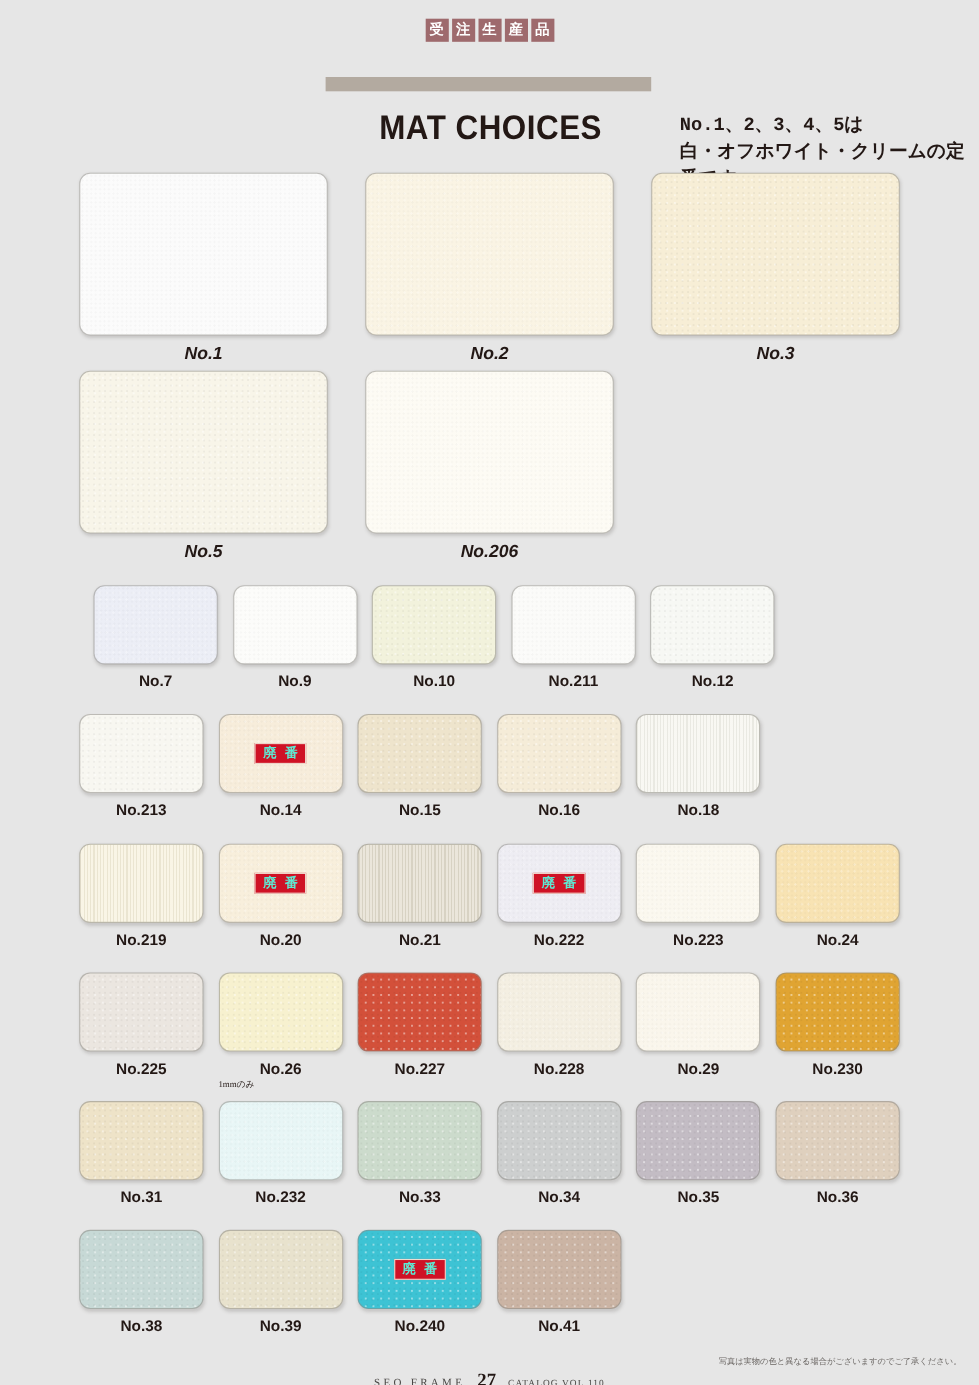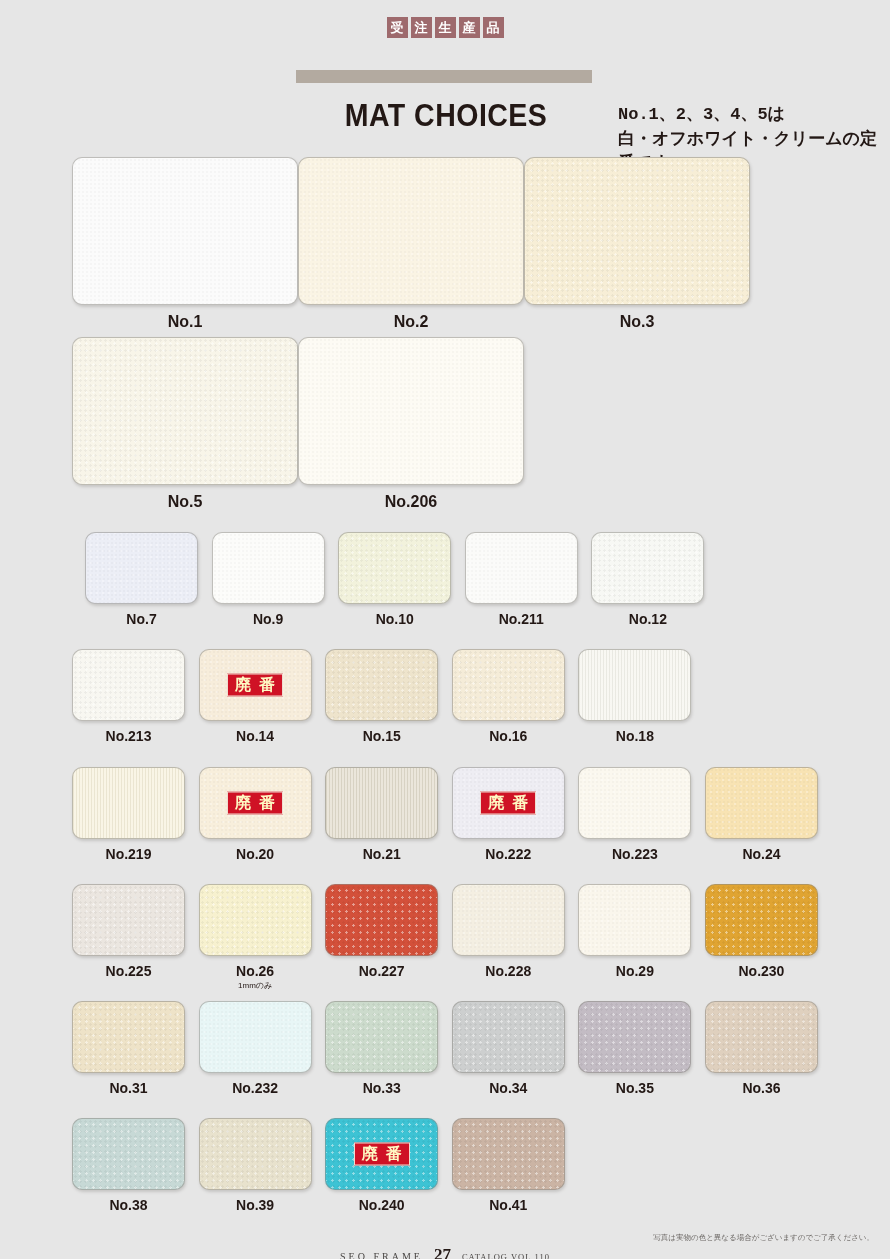--- a/index.html
+++ b/index.html
@@ -76,47 +76,48 @@
       radial-gradient(rgba(0,0,0,0.045) 1.2px, transparent 1.3px),
       radial-gradient(rgba(255,255,255,0.45) 1.2px, transparent 1.3px);
     background-size: 5px 5px, 7px 7px;
     background-position: 0 0, 3px 2px;
   }
   .haiban {
     position: absolute; top: 50%; left: 50%;
     transform: translate(-50%, -50%);
     background: #cf1225;
     border: 1.5px solid #f0dcd0;
-    color: #fef9c3;
-    font-family: Liberation Serif, serif;
-    font-size: 16px; font-weight: 700;
+    color: #5eead4;
+    font-family: Liberation Sans, sans-serif;
+    font-size: 12px; font-weight: 700;
     letter-spacing: 2px;
     padding: 2px 5px 3px 7px;
     line-height: 1;
     z-index: 3;
     white-space: nowrap;
   }
   .caption {
     text-align: center;
     font-family: "Liberation Sans", sans-serif;
     font-weight: 700;
     color: #231815;
   }
   .sub-caption {
-    text-align: center;
-    font-family: Liberation Sans, sans-serif;
+    font-family: Liberation Serif, serif;
     font-size: 8px;
     color: #231815;
     margin-top: 1px;
   }
 
   
   .big-grid {
     position: absolute; left: 72px; width: 746px;
     display: grid; grid-template-columns: repeat(3, 226px);
+    column-gap: 34px;
+    font-style: italic;
   }
   #big-row-1 { top: 157px; }
   #big-row-2 { top: 337px; }
   .big-grid .swatch { height: 148px; }
   .big-grid .caption { font-size: 16px; margin-top: 8px; }
 
   
   .small-grid {
     position: absolute; left: 72px; width: 746px;
     display: grid; grid-template-columns: repeat(6, 113px);

